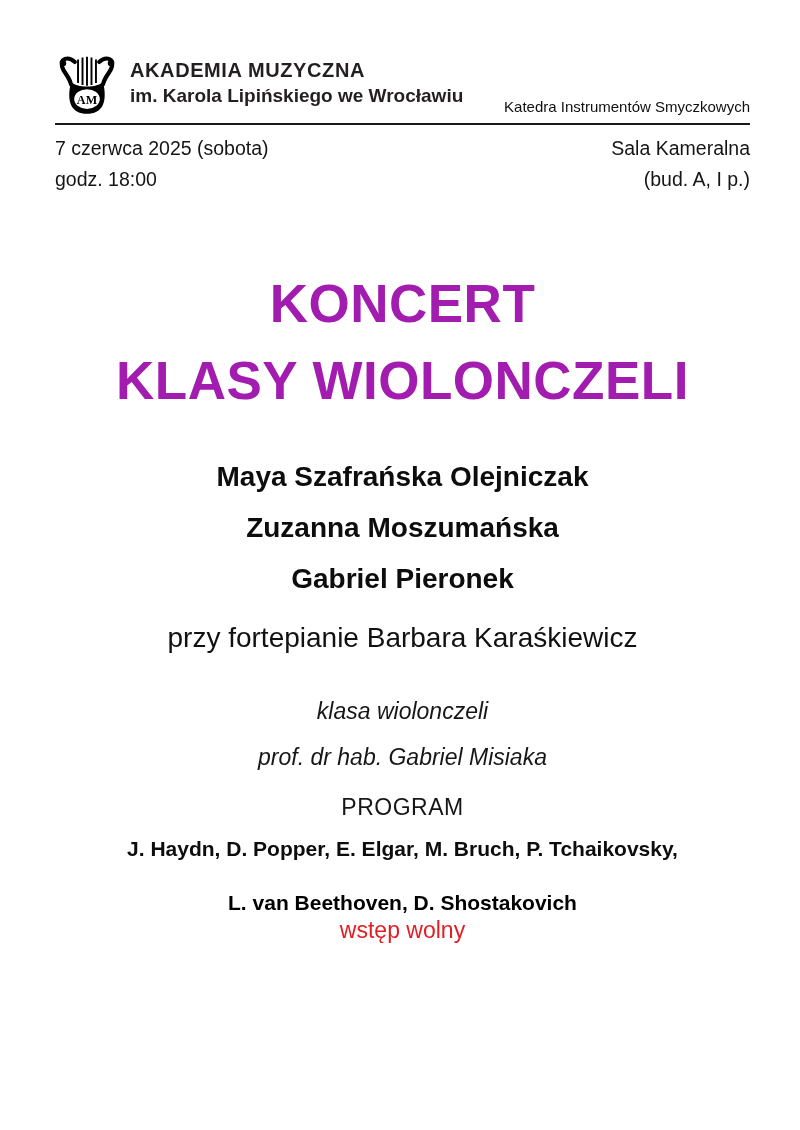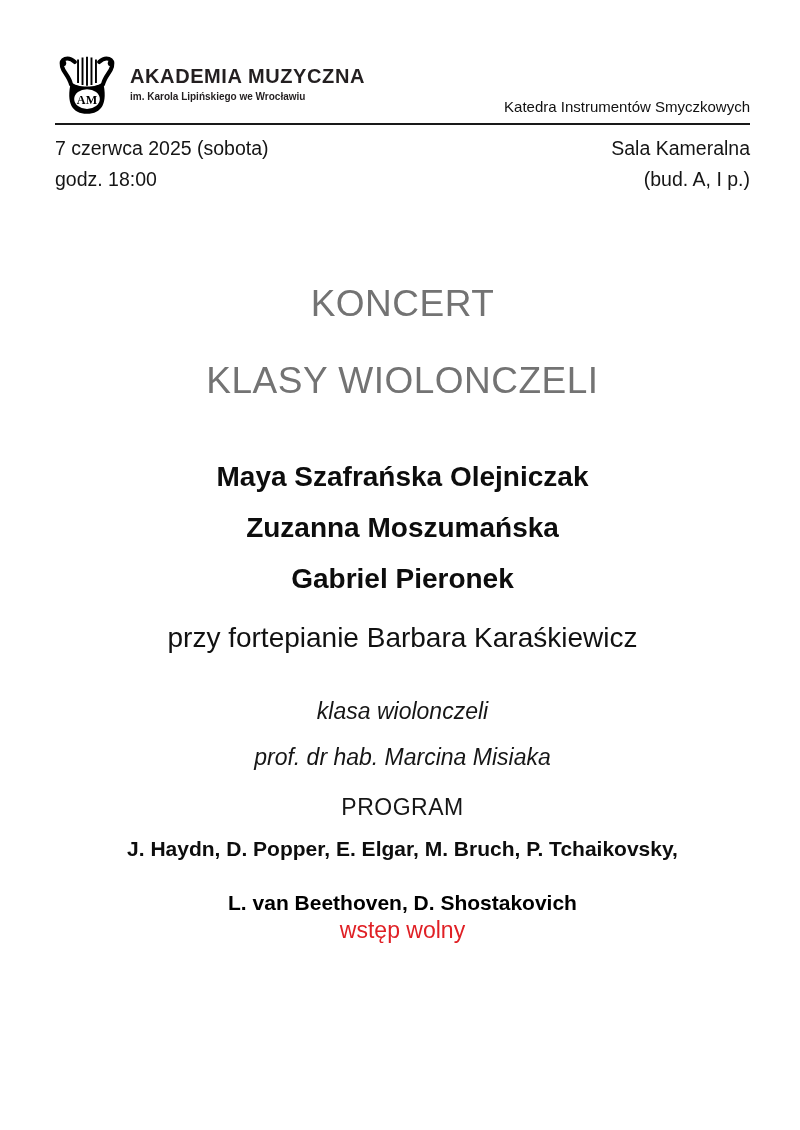--- a/index.html
+++ b/index.html
@@ -40,21 +40,21 @@
     display: block;
   }
   .brand-text { padding-bottom: 4px; font-weight: bold; }
   .brand-line1 {
     font-size: 20px;
     letter-spacing: 0.6px;
     color: #231f20;
     white-space: nowrap;
   }
   .brand-line2 {
-    font-size: 10px;
+    font-size: 19px;
     color: #231f20;
     margin-top: 3px;
     white-space: nowrap;
   }
   .dept {
     font-size: 15px;
     color: #111111;
     text-align: right;
     padding-bottom: 1px;
     white-space: nowrap;
@@ -74,24 +74,24 @@
     line-height: 31px;
     color: #151515;
   }
   .meta-right { text-align: right; }
 
   
   .center { text-align: center; }
 
   .title {
     margin-top: 70px;
-    font-size: 37px;
+    font-size: 53px;
     line-height: 77px;
-    font-weight: normal;
-    color: #737373;
+    font-weight: bold;
+    color: #a21caf;
     letter-spacing: 0.5px;
   }
 
   .performers {
     margin-top: 32px;
     font-size: 28px;
     line-height: 51px;
     font-weight: bold;
     color: #0d0d0d;
   }
@@ -194,21 +194,21 @@
   <div class="performers center">
     <div>Maya Szafrańska Olejniczak</div>
     <div>Zuzanna Moszumańska</div>
     <div>Gabriel Pieronek</div>
   </div>
 
   <div class="accompanist center">przy fortepianie Barbara Karaśkiewicz</div>
 
   <div class="class-info center">
     <div>klasa wiolonczeli</div>
-    <div>prof. dr hab. Marcina Misiaka</div>
+    <div>prof. dr hab. Gabriel Misiaka</div>
   </div>
 
   <div class="program-heading center">PROGRAM</div>
   <div class="program-line1 center">J. Haydn, D. Popper, E. Elgar, M. Bruch, P. Tchaikovsky,</div>
   <div class="program-line2 center">L. van Beethoven, D. Shostakovich</div>
 
   <div class="admission center">wstęp wolny</div>
 
 </div>
 

